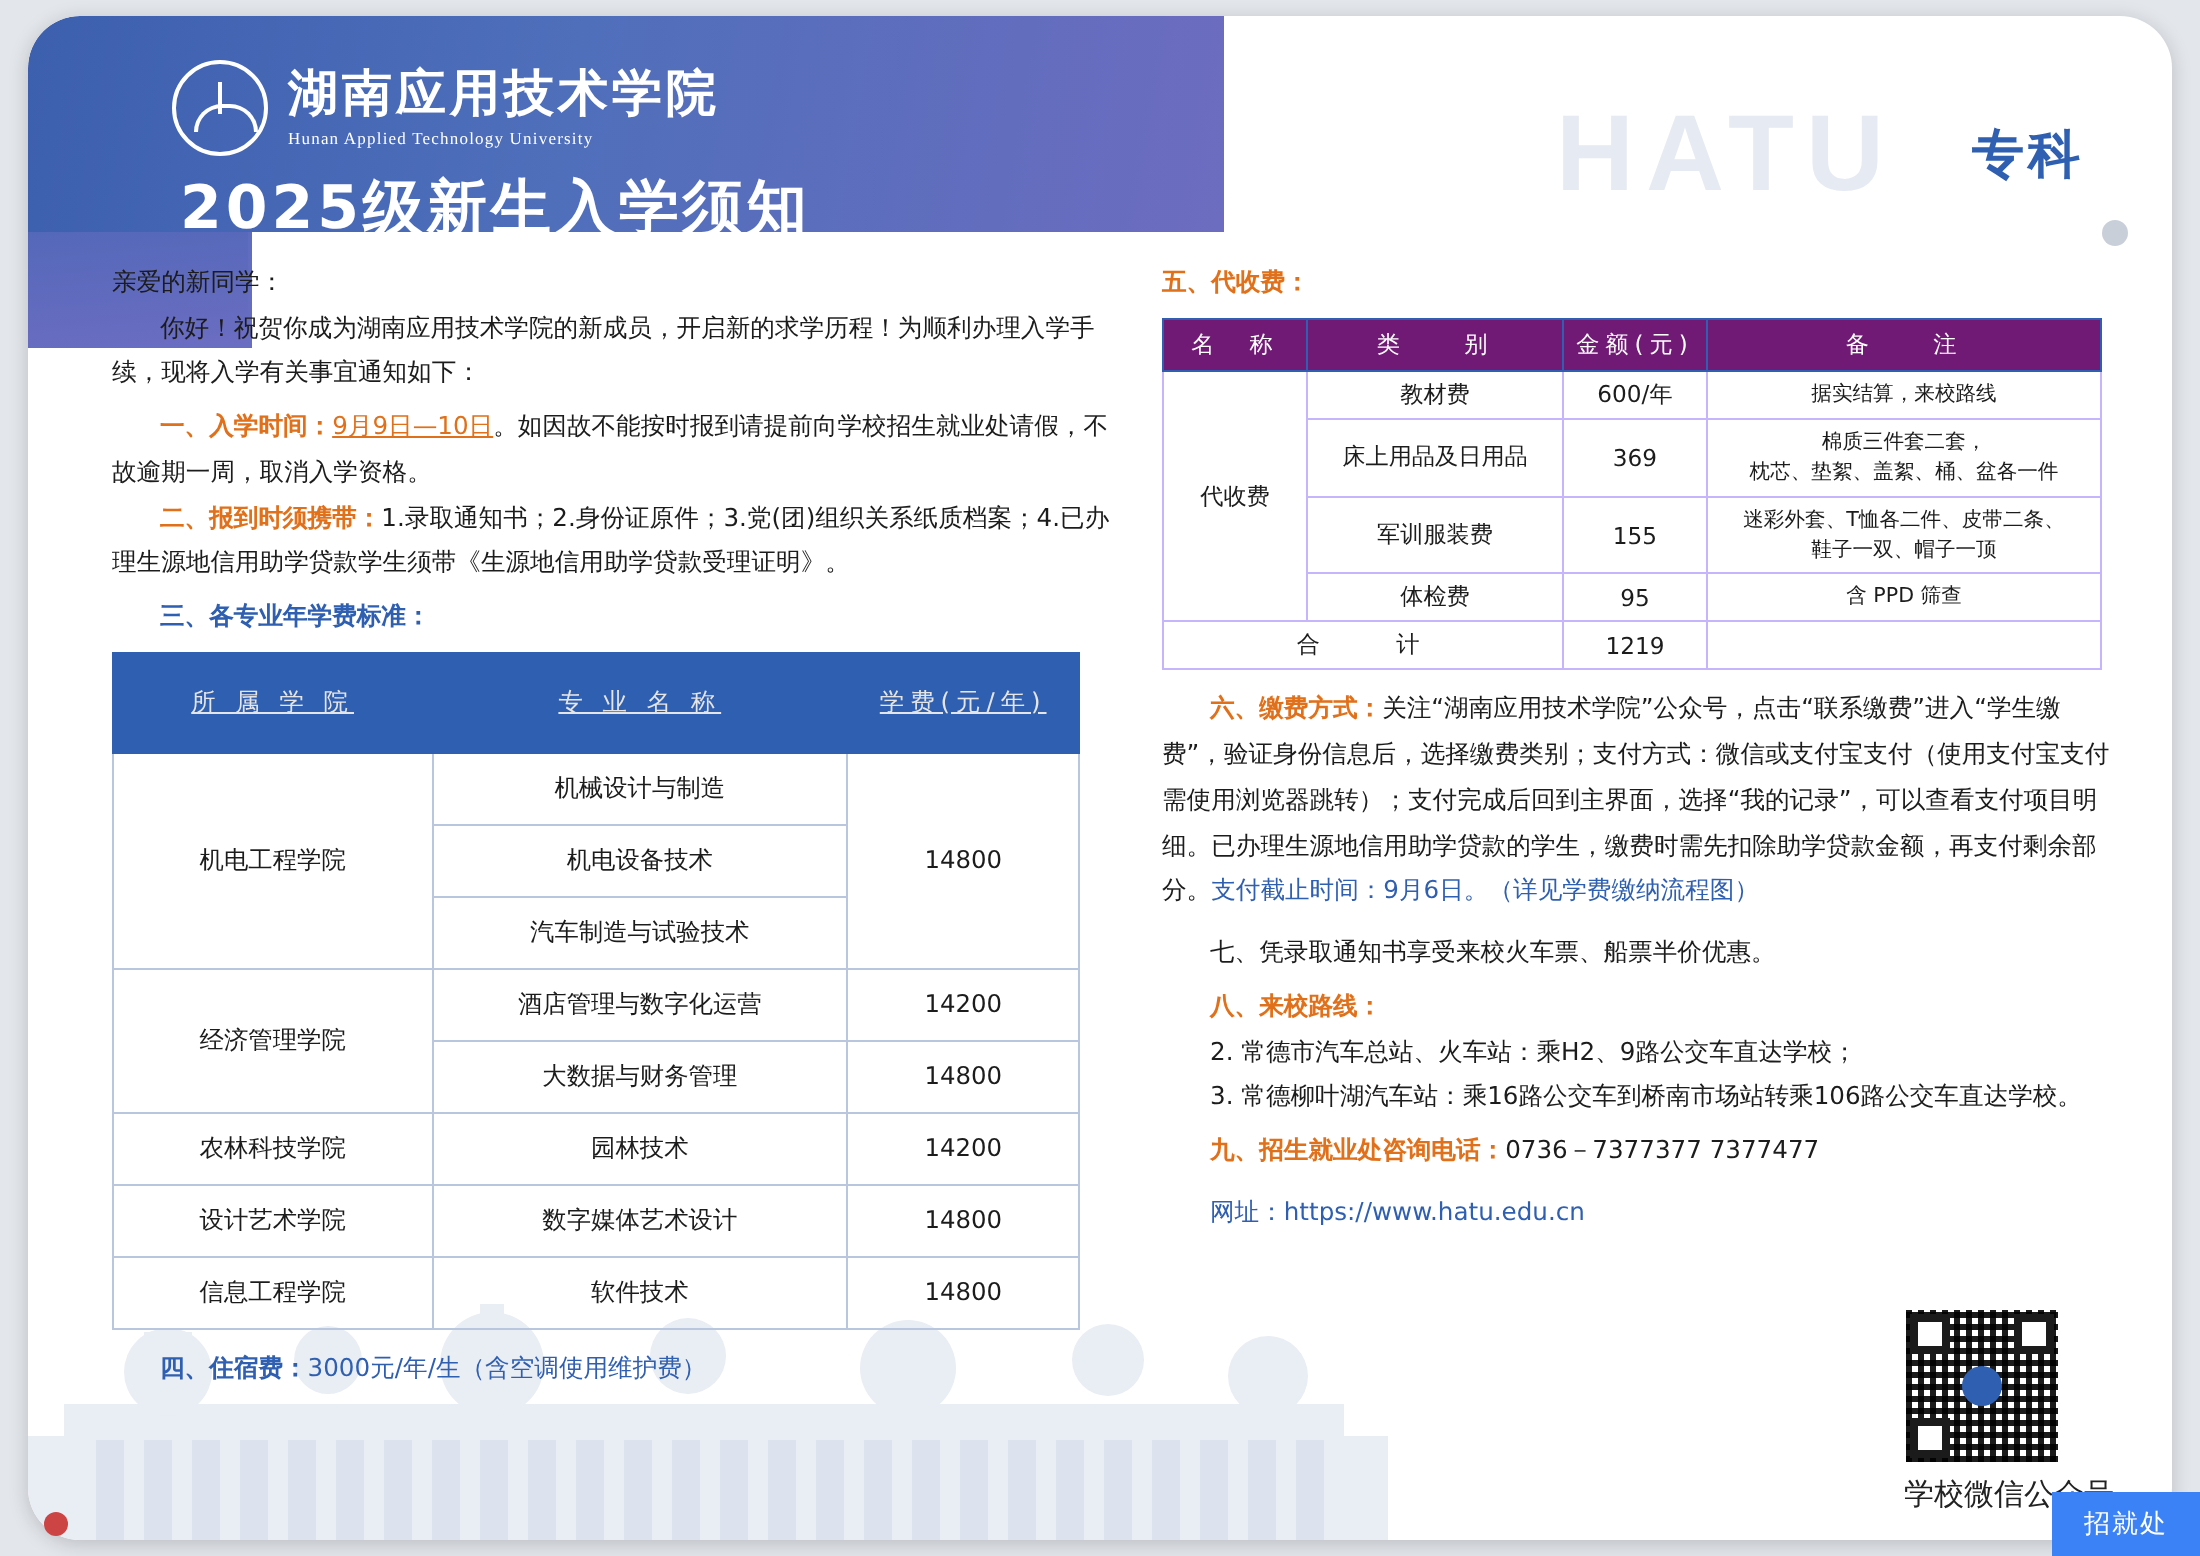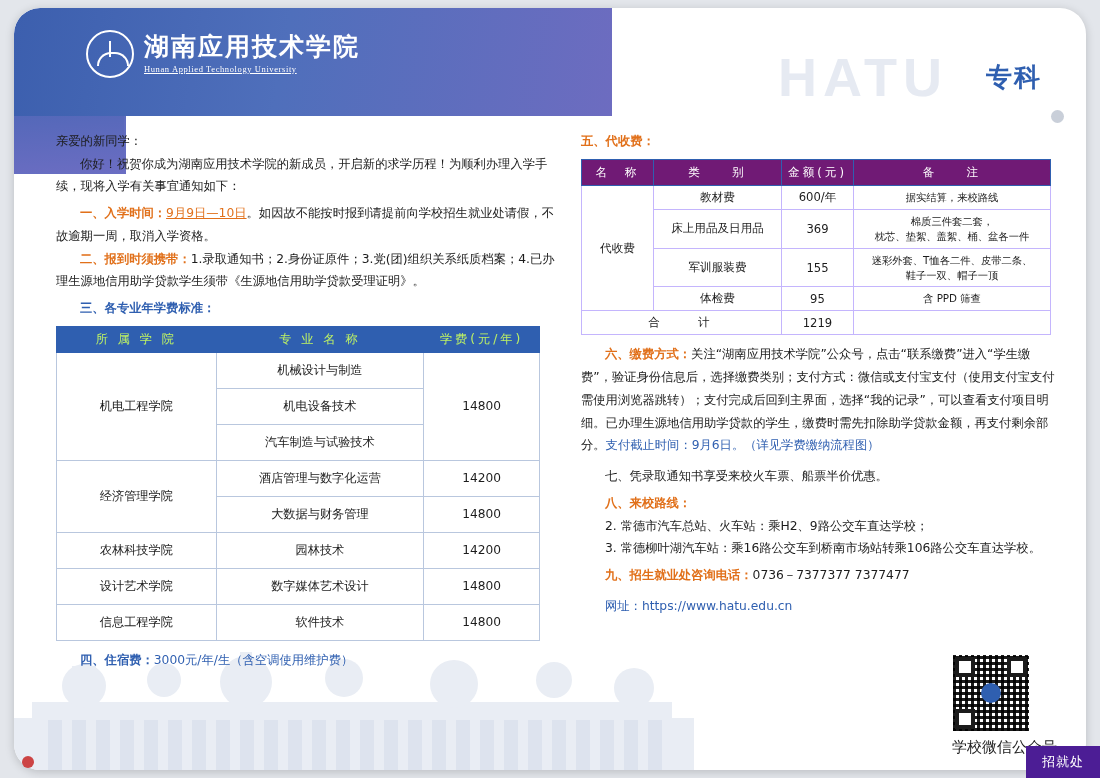--- a/index.html
+++ b/index.html
@@ -73,21 +73,20 @@
     border-radius: 14px 14px 0 0;
   }
   .logo-text { color: #fff; line-height: 1.05; }
   .logo-cn {
     font-size: 25px; font-weight: 700; letter-spacing: 2px;
     font-family: "DejaVu Sans", "Liberation Sans", sans-serif;
   }
   .logo-en {
     font-size: 8.5px; letter-spacing: .6px; margin-top: 4px;
     font-family: "Liberation Serif", serif;
-    text-decoration: underline;
   }
   .poster-title {
     position: absolute;
     left: 76px; top: 76px;
     color: #ffffff;
     font-size: 30px;
     font-weight: 700;
     letter-spacing: 2px;
     font-family: "DejaVu Sans", "Liberation Sans", sans-serif;
   }
@@ -138,23 +137,23 @@
   .mt4 { margin-top: 4px; }
   .mt8 { margin-top: 8px; }
 
   
   table { border-collapse: collapse; font-family: "DejaVu Sans", "Liberation Sans", sans-serif; }
   .tuition {
     width: 484px; margin-top: 6px;
     font-size: 12.2px;
   }
   .tuition th {
-    background: #2f5fb0; color: #bef264; font-weight: 400;
+    background: #2f5fb0; color: #e5e5e5; font-weight: 400;
     border: 1px solid #2f5fb0;
-    padding: 4px 4px; letter-spacing: 3px;
+    padding: 16px 4px; letter-spacing: 3px; text-decoration: underline;
   }
   .tuition td {
     border: 1px solid #b9c7de;
     padding: 9px 6px;
     text-align: center;
     color: #1c1c1c;
   }
   .fee {
     width: 470px; margin-top: 6px;
     font-size: 11.6px;
@@ -213,21 +212,21 @@
   .qr-cap {
     font-size: 15px; color: #222; margin-top: 6px;
     font-family: Liberation Serif, serif;
     white-space: nowrap;
   }
   
   .corner-tab {
     position: absolute;
     right: 0; bottom: 0;
     width: 74px; height: 32px;
-    background: #4c1d95;
+    background: #3b82f6;
     color: #fff;
     font-size: 13px;
     display: flex; align-items: center; justify-content: center;
     letter-spacing: 1px;
     font-family: "DejaVu Sans", "Liberation Sans", sans-serif;
   }
   .dot-bl {
     position: absolute;
     left: 22px; bottom: 10px;
     width: 12px; height: 12px; border-radius: 50%;
@@ -243,20 +242,21 @@
     <div class="hdr-block"></div>
     <div class="hdr-tail"></div>
 
     <div class="logo-row">
       <div class="crest"></div>
       <div class="logo-text">
         <div class="logo-cn">湖南应用技术学院</div>
         <div class="logo-en">Hunan Applied Technology University</div>
       </div>
     </div>
+    <div class="poster-title">2025级新生入学须知</div>
     <div class="hatu-wm">HATU</div>
     <div class="zhuanke">专科</div>
     <div class="notch"></div>
 
     <div class="skyline">
       <svg width="680" height="148" viewBox="0 0 680 148">
         <g fill="#e9edf4">
           <rect x="0" y="96" width="680" height="52"></rect>
           <rect x="18" y="80" width="640" height="16"></rect>
           <circle cx="70" cy="64" r="22"></circle>

